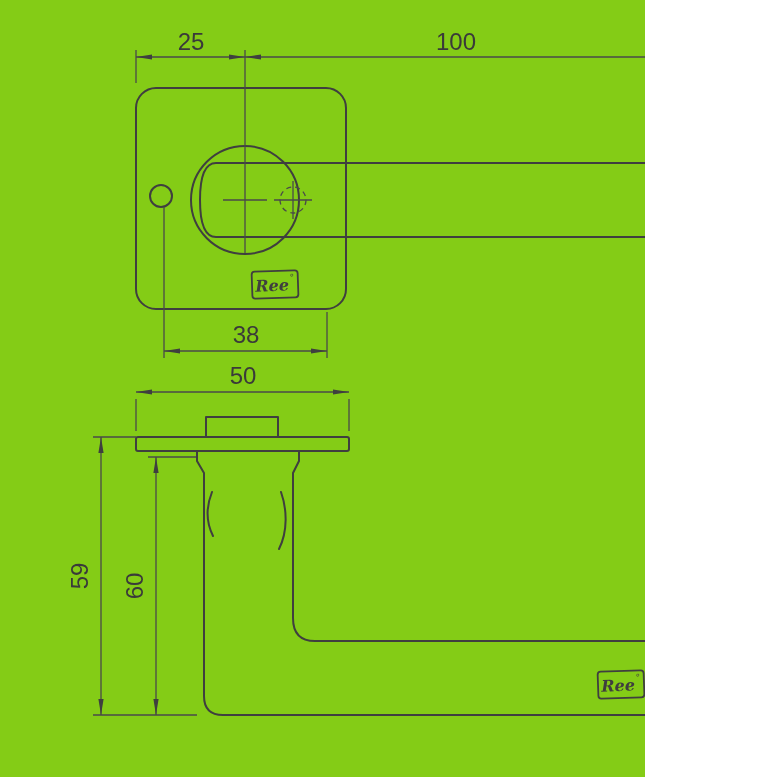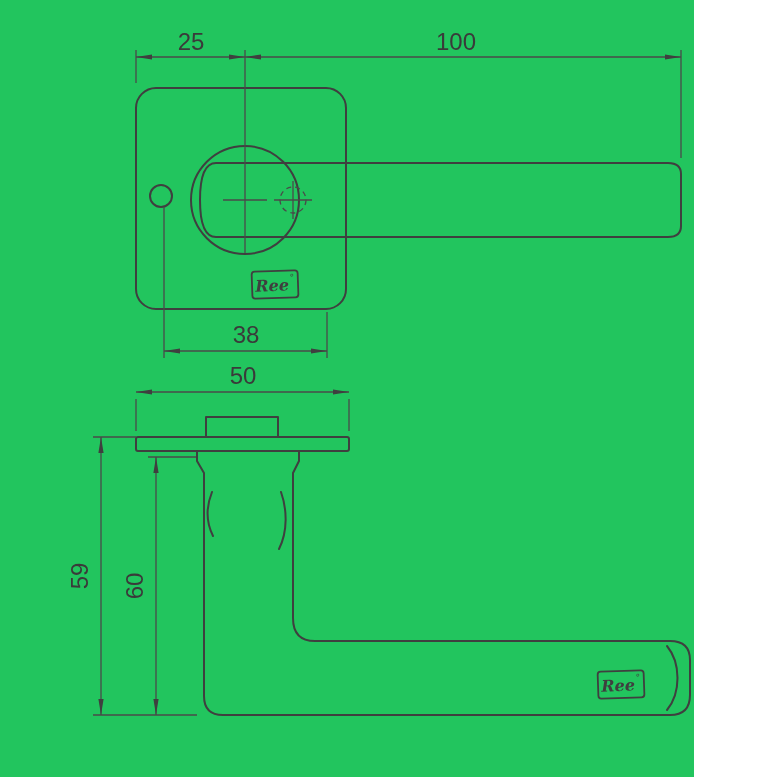--- a/index.html
+++ b/index.html
@@ -3,23 +3,23 @@
 <meta charset="utf-8">
 <style>
   html, body {
     margin: 0;
     padding: 0;
     background: #ffffff;
     font-family: "Liberation Sans", sans-serif;
   }
   .canvas {
     position: relative;
-    width: 694px;
+    width: 645px;
     height: 777px;
-    background: #22c55e;
+    background: #84cc16;
     overflow: hidden;
   }
   svg { display: block; }
 
   .outline {
     fill: none;
     stroke: #3f3f3f;
     stroke-width: 2;
     stroke-linejoin: round;
     stroke-linecap: round;

